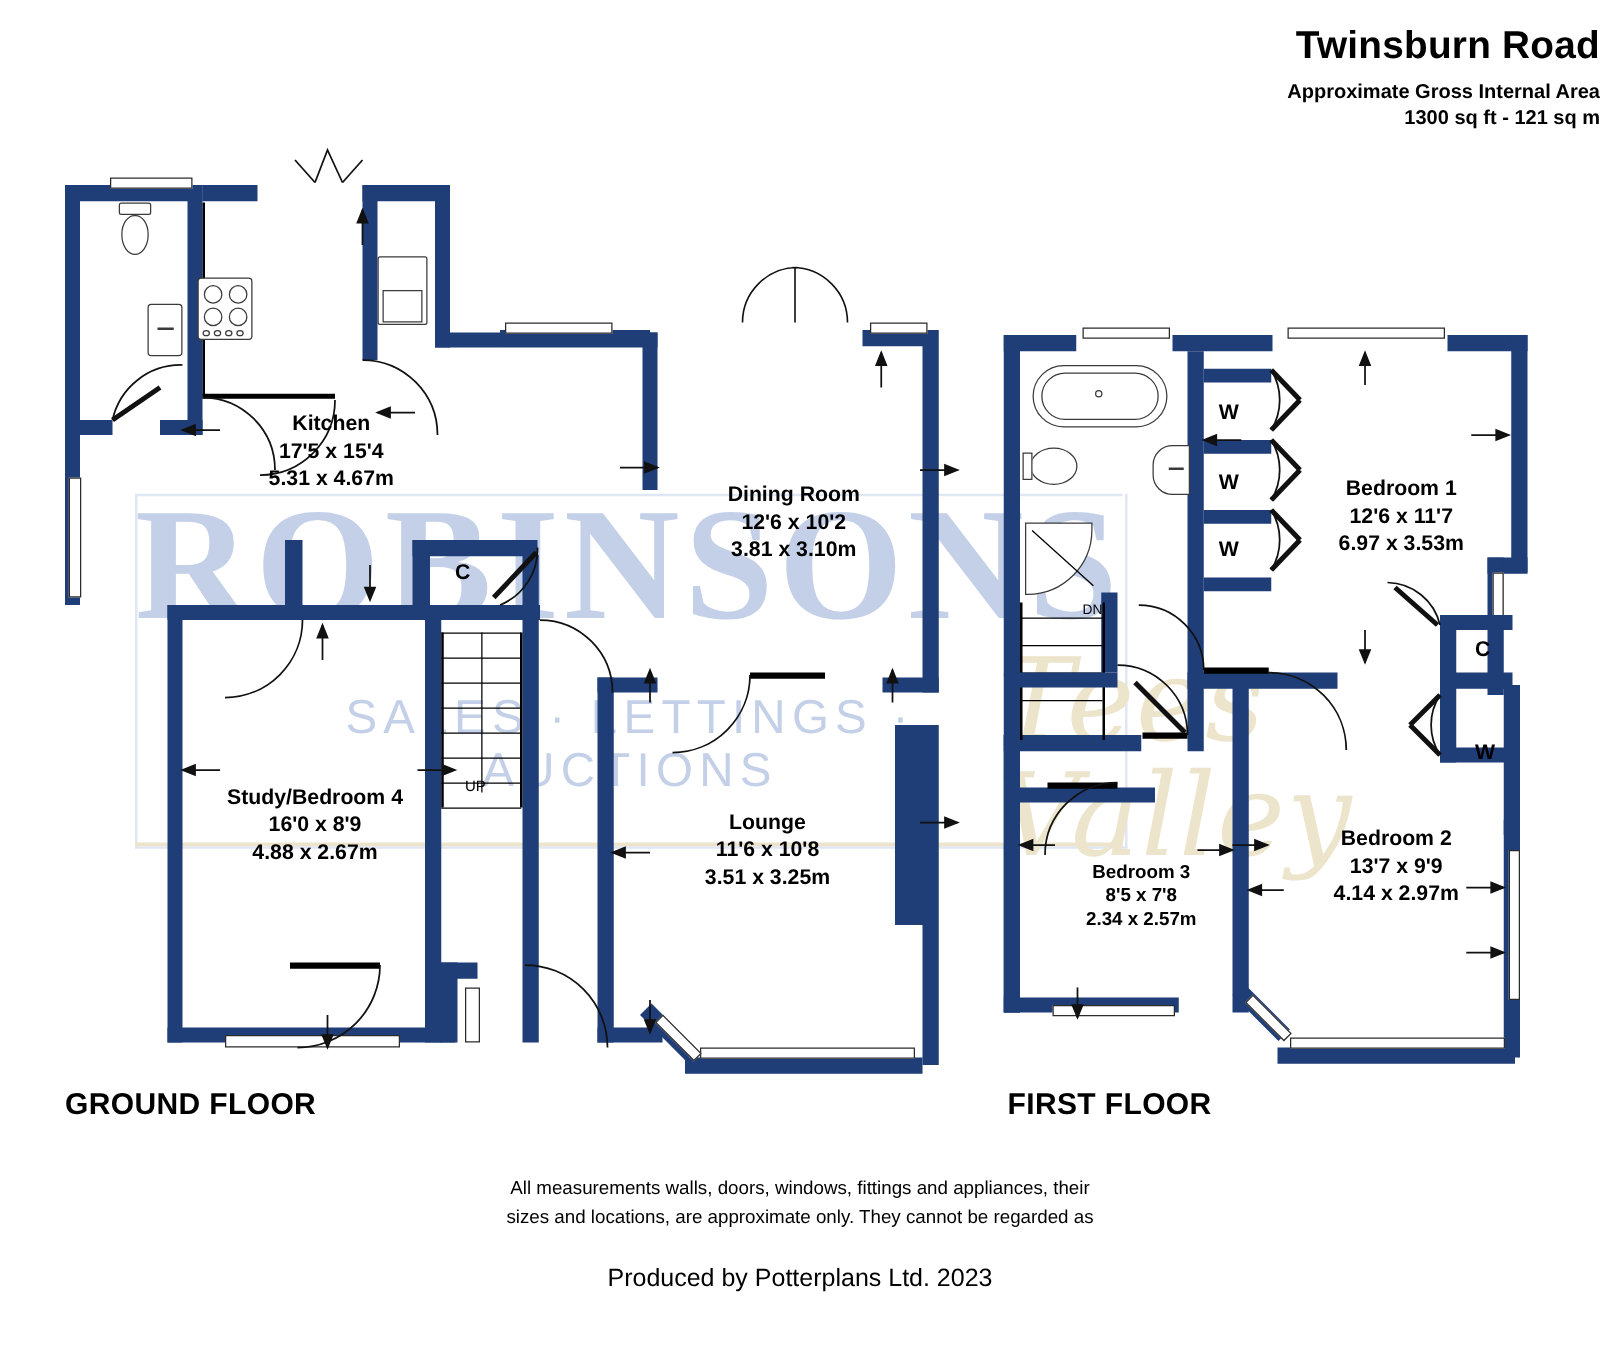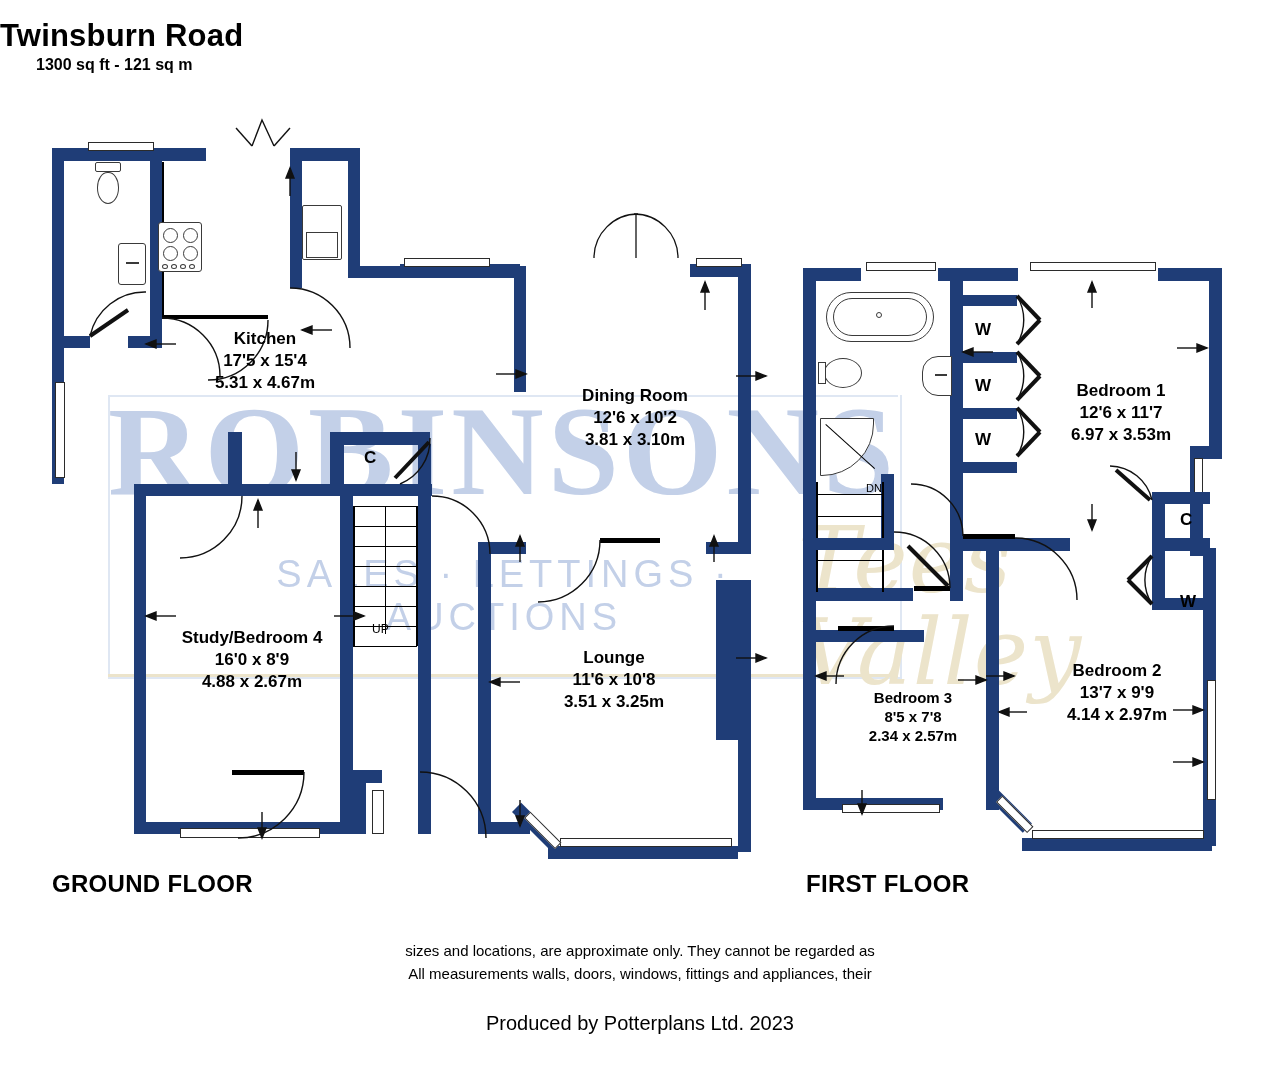--- a/index.html
+++ b/index.html
@@ -3,21 +3,21 @@
 <meta charset="utf-8">
 <style>
   html,body{margin:0;padding:0;background:#ffffff;}
   body{
     width:1280px;height:1080px;position:relative;overflow:hidden;
     font-family:"Liberation Sans", sans-serif;color:#000;
   }
   .stage{position:absolute;inset:0;}
 
   
-  .hdr{position:absolute;left:0;right:0;top:18px;text-align:left;}
+  .hdr{position:absolute;left:0;right:0;top:18px;text-align:right;}
   .hdr .title{font-size:31px;font-weight:bold;letter-spacing:.2px;line-height:1.15;}
   .hdr .sub1{font-size:16px;font-weight:bold;margin-top:9px;line-height:1.35;}
   .hdr .sub2{font-size:16px;font-weight:bold;line-height:1.35;padding-left:36px;}
 
   
   .wm{position:absolute;left:108px;top:395px;width:1010px;height:290px;pointer-events:none;}
   .wm .robin{
     position:absolute;left:0;top:-8px;width:790px;text-align:center;
     font-family:"Liberation Serif", serif;font-weight:bold;font-size:128px;
     color:#c3d0e8;letter-spacing:4px;line-height:1;
@@ -60,20 +60,21 @@
   .ft .body{font-size:15px;line-height:1.55;margin-top:14px;}
   .ft .prod{font-size:20px;margin-top:26px;}
 </style>
 </head>
 <body>
 
 <div class="stage">
 
   <div class="hdr">
     <div class="title">Twinsburn Road</div>
+    <div class="sub1">Approximate Gross Internal Area</div>
     <div class="sub2">1300 sq ft - 121 sq m</div>
   </div>
 
   <div class="wm">
     <div class="boxtop"></div>
     <div class="box"></div>
     <div class="robin">ROBINSONS</div>
     <div class="sales">SALES · LETTINGS · AUCTIONS</div>
     <div class="tees">Tees Valley</div>
     <div class="rule"></div>
@@ -379,19 +380,19 @@
       <div class="d">8'5 x 7'8</div>
       <div class="d">2.34 x 2.57m</div>
     </div>
   </div>
 
   <div class="fc" style="left:52px;top:870px;">GROUND FLOOR</div>
   <div class="fc" style="left:806px;top:870px;">FIRST FLOOR</div>
 
   <div class="ft" style="top:925px;">
     <div class="body">
+      <div>All measurements walls, doors, windows, fittings and appliances, their</div>
       <div>sizes and locations, are approximate only. They cannot be regarded as</div>
-      <div>All measurements walls, doors, windows, fittings and appliances, their</div>
     </div>
     <div class="prod">Produced by Potterplans Ltd. 2023</div>
   </div>
 
 </div>
 
 </body></html>

